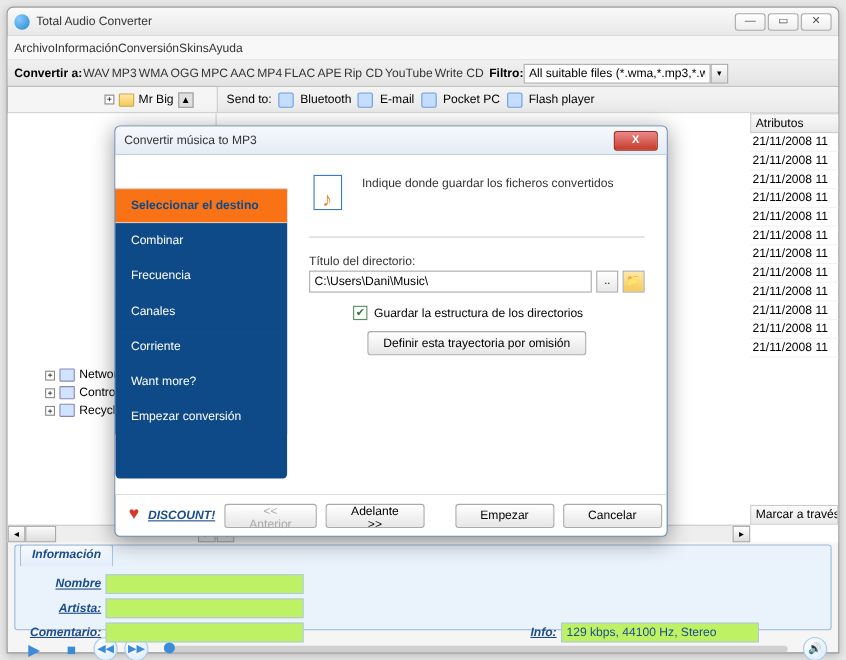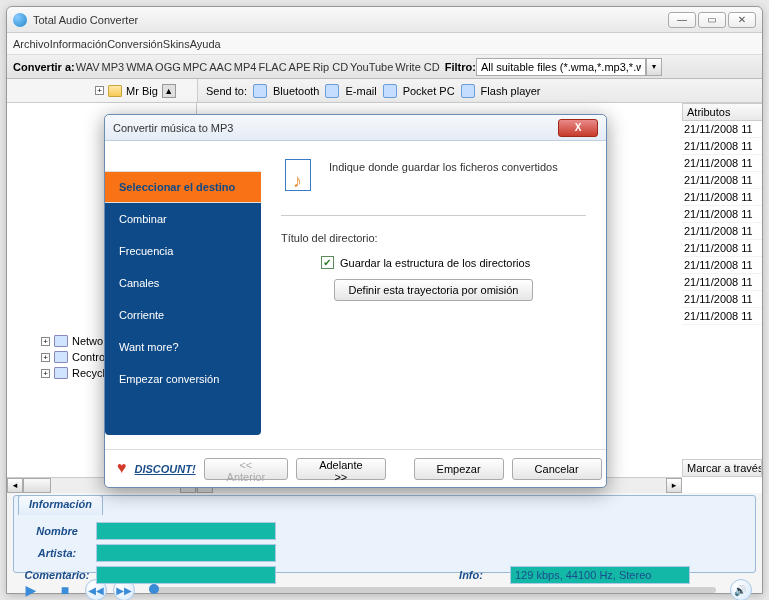--- a/index.html
+++ b/index.html
@@ -43,22 +43,22 @@
 .list-col { flex: 1; background: #fff; position: relative; }
 .list-hdr { position: absolute; right: 0; top: 0; width: 80px; height: 18px; background: linear-gradient(#fafafa,#e8e8e8); border: 1px solid #ccc; border-right: none; padding-left: 4px; line-height: 16px; }
 .dates { position: absolute; right: 0; top: 18px; width: 80px; }
 .dates div { height: 17px; line-height: 17px; padding-left: 2px; border-bottom: 1px solid #f2f2f2; white-space: nowrap; overflow: hidden; }
 .marcar { position: absolute; right: 0; bottom: 16px; width: 80px; height: 18px; background: linear-gradient(#fafafa,#e8e8e8); border: 1px solid #ccc; padding-left: 4px; line-height: 16px; white-space: nowrap; overflow: hidden; }
 
 .info-panel { height: 78px; margin: 2px 6px; border: 1px solid #9cb8d8; background: #eaf2fc; border-radius: 3px; position: relative; padding: 4px 8px; }
 .info-tab { position: absolute; left: 4px; top: -1px; height: 20px; background: linear-gradient(#f8fbff,#e2edfa); border: 1px solid #9cb8d8; border-bottom: none; border-radius: 3px 3px 0 0; padding: 2px 10px; font-style: italic; font-weight: bold; color: #1a4d8a; }
 .info-row { display: flex; margin-top: 22px; gap: 20px; }
 .info-field { display: flex; align-items: center; gap: 4px; }
-.info-field label { color: #1a4d8a; font-weight: bold; font-style: italic; width: 70px; text-align: center; }
-.info-field .val { border: 1px solid #b0c8e4; background: #14b8a6; height: 18px; width: 180px; padding: 0 4px; line-height: 16px; color: #1a4d8a; }
+.info-field label { color: #1a4d8a; font-weight: bold; font-style: italic; width: 70px; text-align: right; text-decoration: underline; }
+.info-field .val { border: 1px solid #b0c8e4; background: #bef264; height: 18px; width: 180px; padding: 0 4px; line-height: 16px; color: #1a4d8a; }
 .info-field.right { margin-left: 140px; }
 
 .player { height: 30px; display: flex; align-items: center; padding: 0 10px; gap: 6px; }
 .pbtn { width: 28px; height: 22px; display: flex; align-items: center; justify-content: center; color: #3a8bd8; font-size: 14px; }
 .pbtn.round { width: 22px; height: 22px; border: 1px solid #aac8e6; border-radius: 50%; background: radial-gradient(circle at 30% 30%,#fff,#d6e8fa); font-size: 10px; }
 .seek { flex: 1; height: 6px; background: #d0d0d0; border-radius: 3px; margin: 0 8px; position: relative; }
 .seek .dot { position: absolute; left: 0; top: -3px; width: 10px; height: 10px; background: #3a8bd8; border-radius: 50%; }
 
 
 .dialog { position: absolute; left: 104px; top: 114px; width: 503px; height: 374px; background: #fff; border: 1px solid #6a8bb3; border-radius: 5px; box-shadow: 0 4px 20px rgba(0,0,0,0.4); }
@@ -260,20 +260,25 @@
     <div class="dlg-main">
       <div class="hdr">
         <div class="doc-icon">
             <div class="page"></div>
             <div class="note">♪</div>
           </div>
         <div class="hdr-text">Indique donde guardar los ficheros convertidos</div>
       </div>
       <div class="underline"></div>
       <div class="fld-lbl">Título del directorio:</div>
+      <div class="path-row">
+        <input value="C:\Users\Dani\Music\" style="">
+        <div class="btn-sm">..</div>
+        <div class="btn-sm folder">📁</div>
+      </div>
       <div class="chk-row">
         <div class="chk">✔</div>
         <span>Guardar la estructura de los directorios</span>
       </div>
       <button class="btn-def">Definir esta trayectoria por omisión</button>
     </div>
   </div>
   <div class="dlg-footer">
     <div class="heart">♥</div>
     <a class="discount">DISCOUNT!</a>

